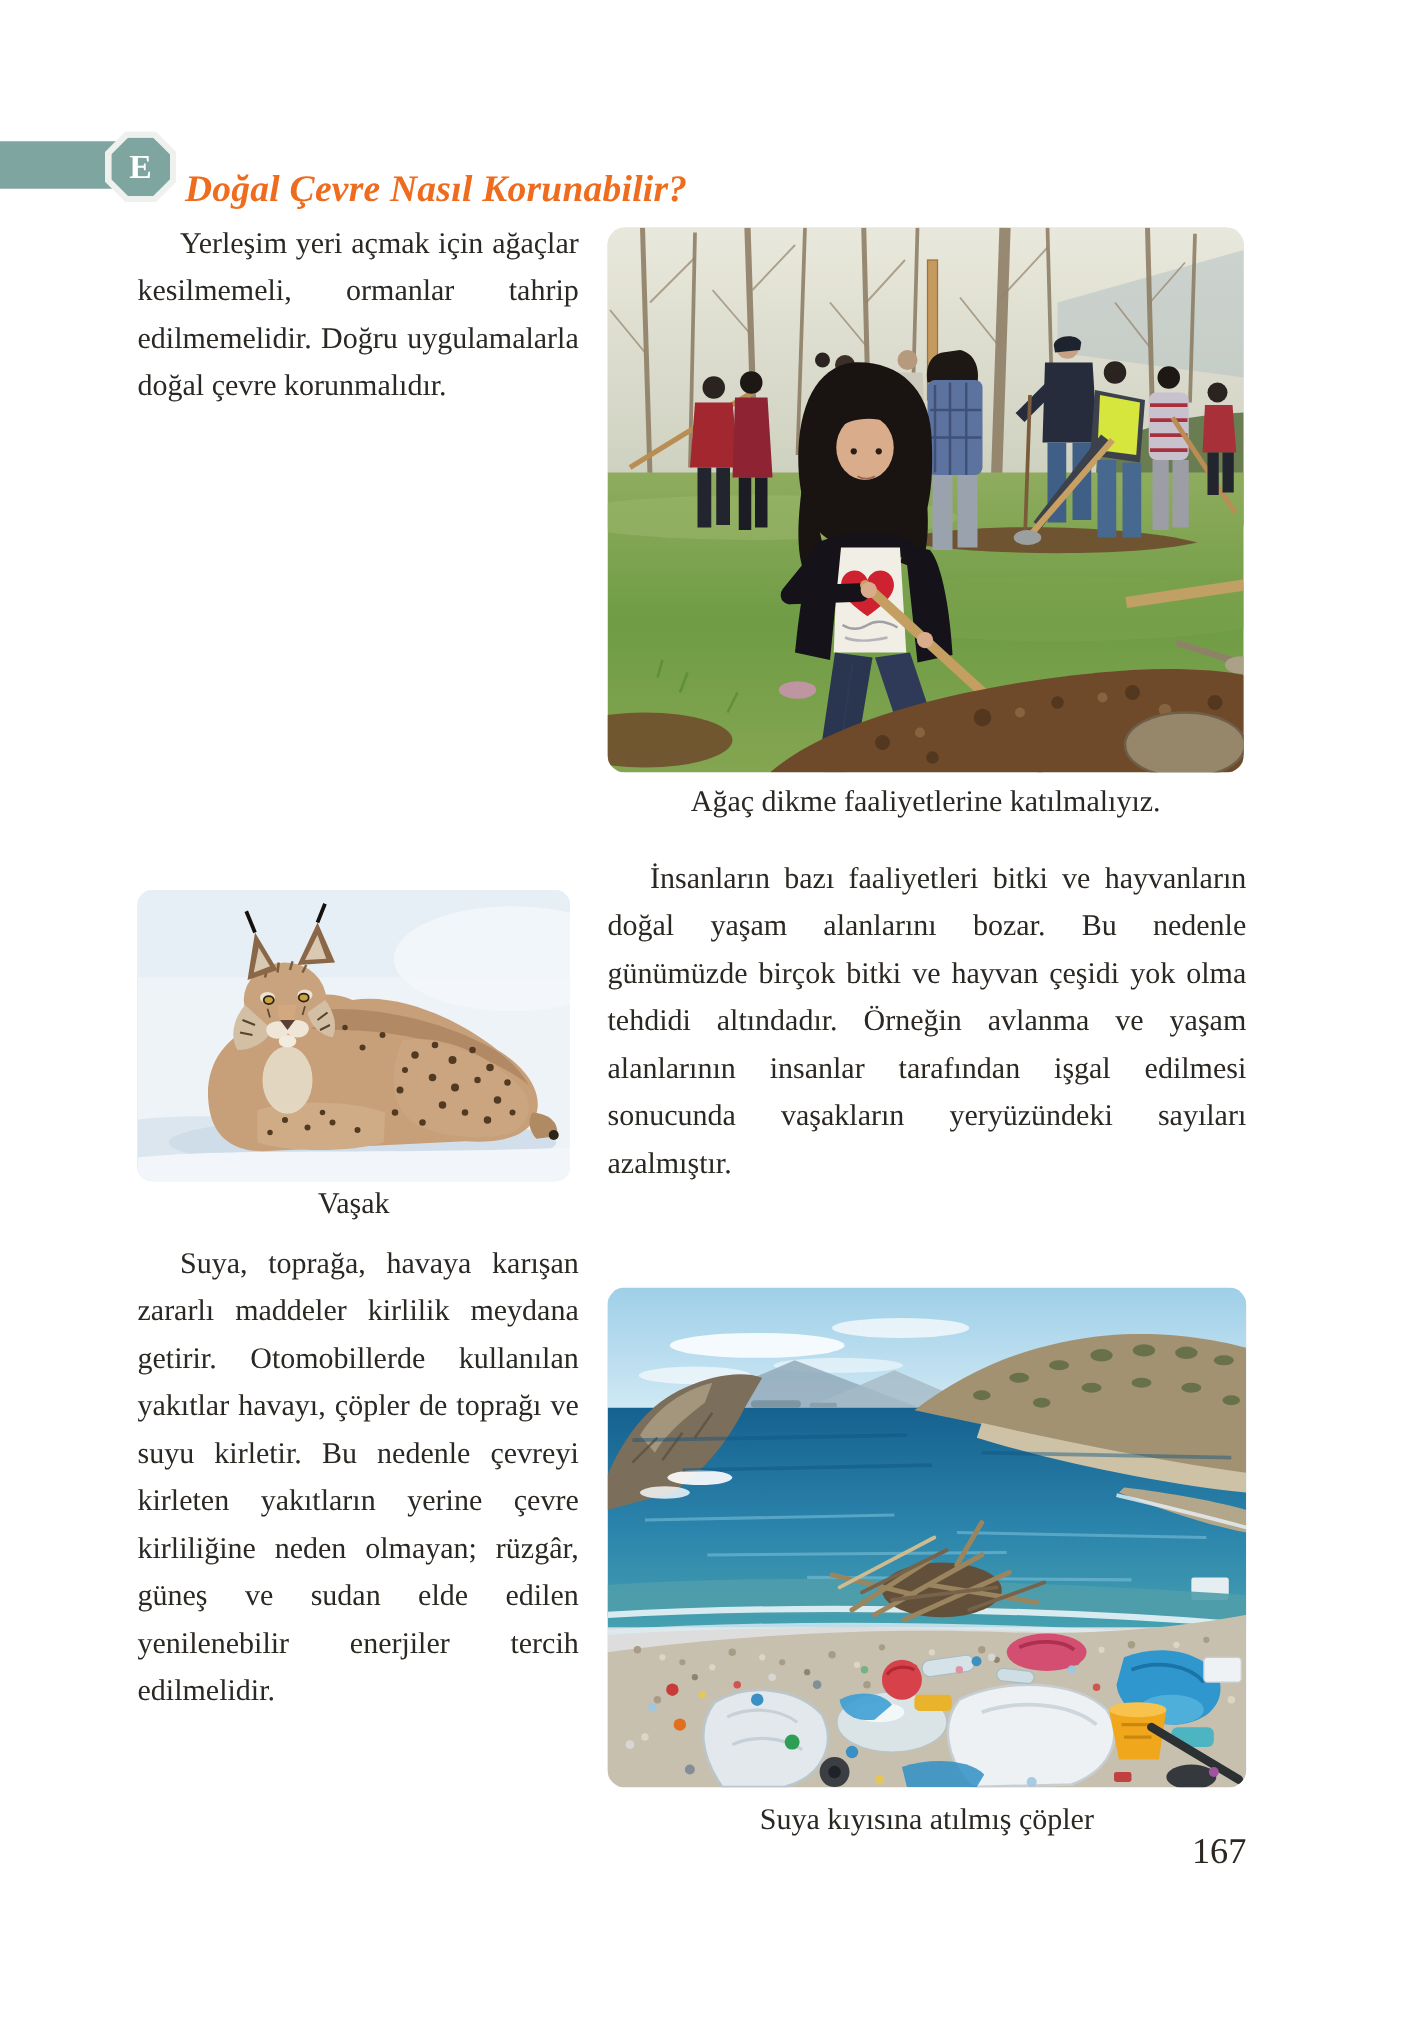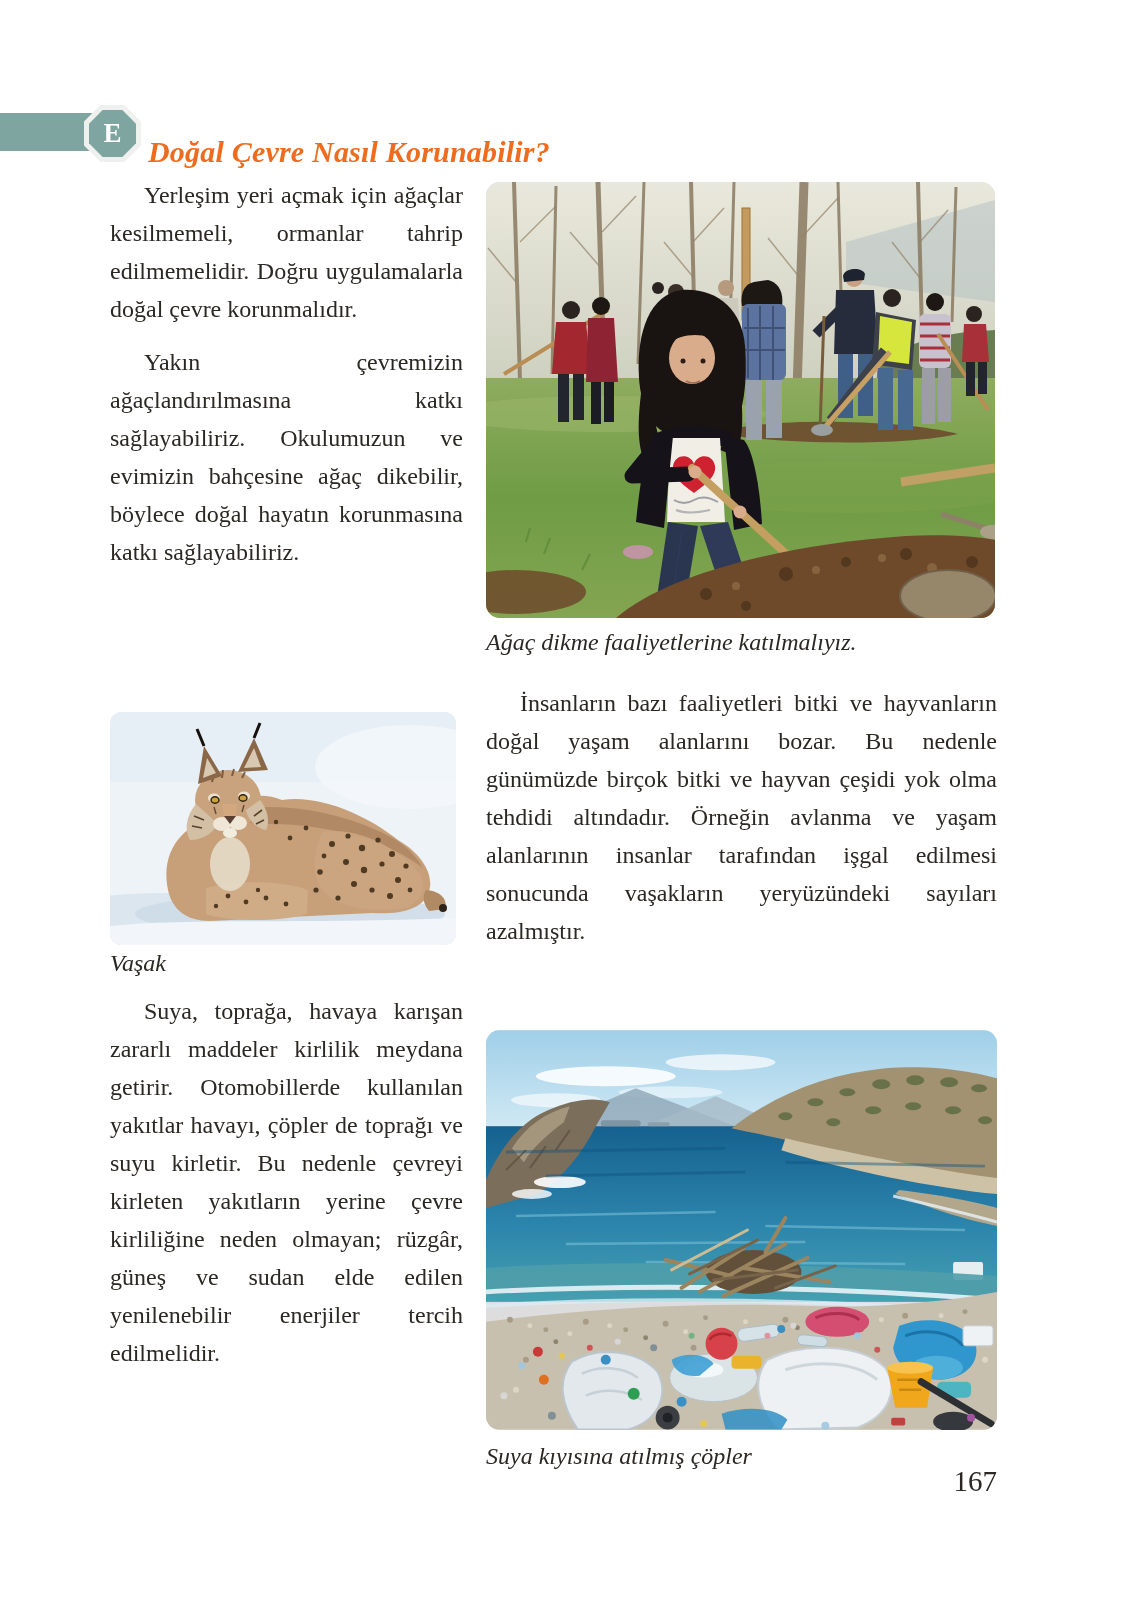--- a/index.html
+++ b/index.html
@@ -29,21 +29,21 @@
   #col-top-left{left:110px; top:176px; width:353px;}
   #col-mid-right{left:486px; top:684px; width:511px;}
   #col-bottom-left{left:110px; top:992px; width:353px;}
   
   .figure{position:absolute; border-radius:14px; overflow:hidden; background:#dddddd;}
   .figure svg{display:block;}
   #fig-tree{left:486px; top:182px; width:509px; height:436px;}
   #fig-lynx{left:110px; top:712px; width:346px; height:233px; border-radius:12px;}
   #fig-beach{left:486px; top:1030px; width:511px; height:400px;}
   .caption{
-    position:absolute; font-style:italic; font-size:24px; color:#2b2723;
+    position:absolute; text-align:center; font-size:24px; color:#2b2723;
   }
   #cap-tree{left:486px; top:629px; width:509px;}
   #cap-lynx{left:110px; top:950px; width:346px;}
   #cap-beach{left:486px; top:1443px; width:511px;}
   .page-number{
     position:absolute; left:800px; top:1465px; width:197px; text-align:right; font-size:29px;
   }
 </style>
 </head>
 <body>
@@ -51,21 +51,20 @@
 <div id="page">
 
   <div class="section-bar"></div>
   <div class="badge-outer">
     <div class="badge-inner">E</div>
   </div>
   <h1 class="page-title">Doğal Çevre Nasıl Korunabilir?</h1>
 
   <div class="textcol" id="col-top-left">
     <p>Yerleşim yeri açmak için ağaçlar kesilmemeli, ormanlar tahrip edilmemelidir. Doğru uygulamalarla doğal çevre korunmalıdır.</p>
-    <p>Yakın çevremizin ağaçlandırılmasına katkı sağlayabiliriz. Okulumuzun ve evimizin bahçesine ağaç dikebilir, böylece doğal hayatın korunmasına katkı sağlayabiliriz.</p>
   </div>
 
   <div class="figure" id="fig-tree">
     <svg width="509" height="436" viewBox="0 0 509 436" xmlns="http://www.w3.org/2000/svg">
       <defs>
         <linearGradient id="tp-sky" x1="0" y1="0" x2="0" y2="1">
           <stop offset="0" stop-color="#e9e8dc"></stop>
             <stop offset="1" stop-color="#c9ccba"></stop>
         </linearGradient>
         <linearGradient id="tp-grass" x1="0" y1="0" x2="0" y2="1">

